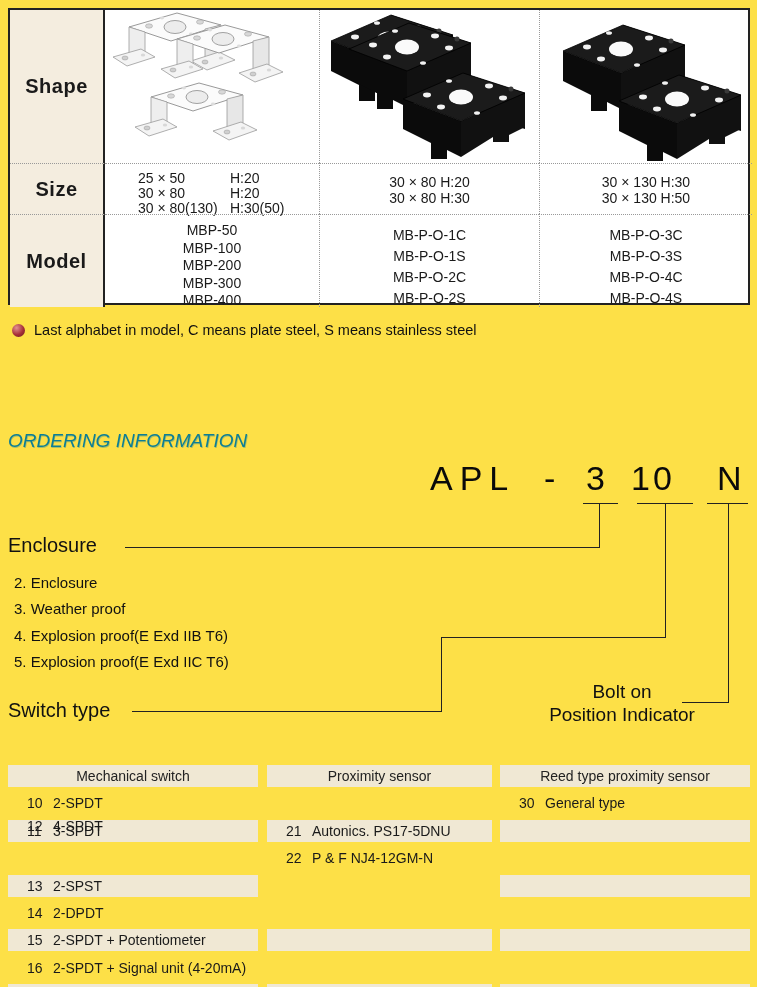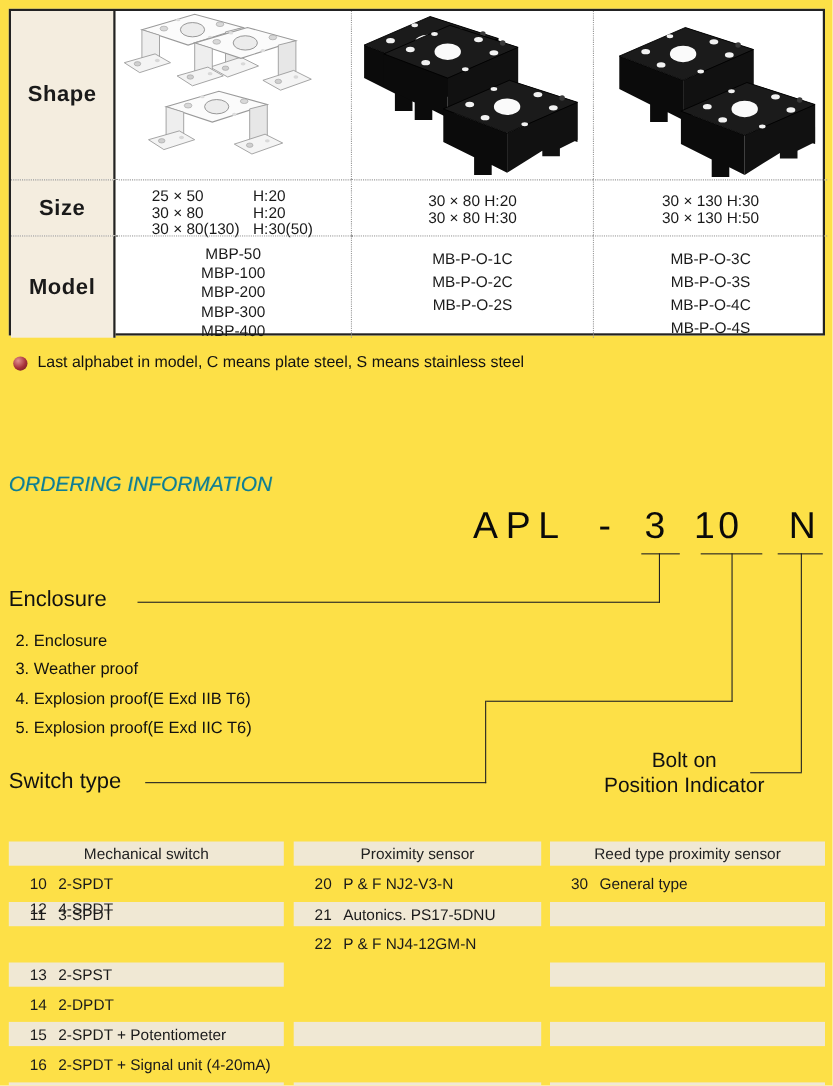--- a/index.html
+++ b/index.html
@@ -132,20 +132,21 @@
     <div class="spec-hdr dot-top">Model</div>
     <div class="model-cell tight dot-top">
       <div>MBP-50</div>
       <div>MBP-100</div>
       <div>MBP-200</div>
       <div>MBP-300</div>
       <div>MBP-400</div>
     </div>
     <div class="model-cell loose dot-top dot-left">
       <div>MB-P-O-1C</div>
+      <div>MB-P-O-1S</div>
       <div>MB-P-O-2C</div>
       <div>MB-P-O-2S</div>
     </div>
     <div class="model-cell loose dot-top dot-left">
       <div>MB-P-O-3C</div>
       <div>MB-P-O-3S</div>
       <div>MB-P-O-4C</div>
       <div>MB-P-O-4S</div>
     </div>
   </div>
@@ -193,21 +194,20 @@
   <div class="band" style="left:8px;top:792px;width:250px;"><span class="num">10</span><span class="lbl">2-SPDT</span></div>
   <div class="band beige" style="left:8px;top:820px;width:250px;"><span class="num">11</span><span class="lbl">3-SPDT</span></div>
   <div class="band" style="left:8px;top:815px;width:250px;"><span class="num">12</span><span class="lbl">4-SPDT</span></div>
   <div class="band beige" style="left:8px;top:875px;width:250px;"><span class="num">13</span><span class="lbl">2-SPST</span></div>
   <div class="band" style="left:8px;top:902px;width:250px;"><span class="num">14</span><span class="lbl">2-DPDT</span></div>
   <div class="band beige" style="left:8px;top:929px;width:250px;"><span class="num">15</span><span class="lbl">2-SPDT + Potentiometer</span></div>
   <div class="band" style="left:8px;top:957px;width:250px;"><span class="num">16</span><span class="lbl">2-SPDT + Signal unit (4-20mA)</span></div>
   <div class="band beige" style="left:8px;top:984px;width:250px;"></div>
 
   <div class="band beige hdr" style="left:267px;top:765px;width:225px;">Proximity sensor</div>
-  <div class="band" style="left:267px;top:792px;width:225px;"><span class="num">20</span><span class="lbl">P &amp; F NJ2-V3-N</span></div>
   <div class="band beige" style="left:267px;top:820px;width:225px;"><span class="num">21</span><span class="lbl">Autonics. PS17-5DNU</span></div>
   <div class="band" style="left:267px;top:847px;width:225px;"><span class="num">22</span><span class="lbl">P &amp; F NJ4-12GM-N</span></div>
   <div class="band beige" style="left:267px;top:929px;width:225px;"></div>
   <div class="band beige" style="left:267px;top:984px;width:225px;"></div>
 
   <div class="band beige hdr" style="left:500px;top:765px;width:250px;">Reed type proximity sensor</div>
   <div class="band" style="left:500px;top:792px;width:250px;"><span class="num">30</span><span class="lbl">General type</span></div>
   <div class="band beige" style="left:500px;top:820px;width:250px;"></div>
   <div class="band beige" style="left:500px;top:875px;width:250px;"></div>
   <div class="band beige" style="left:500px;top:929px;width:250px;"></div>

